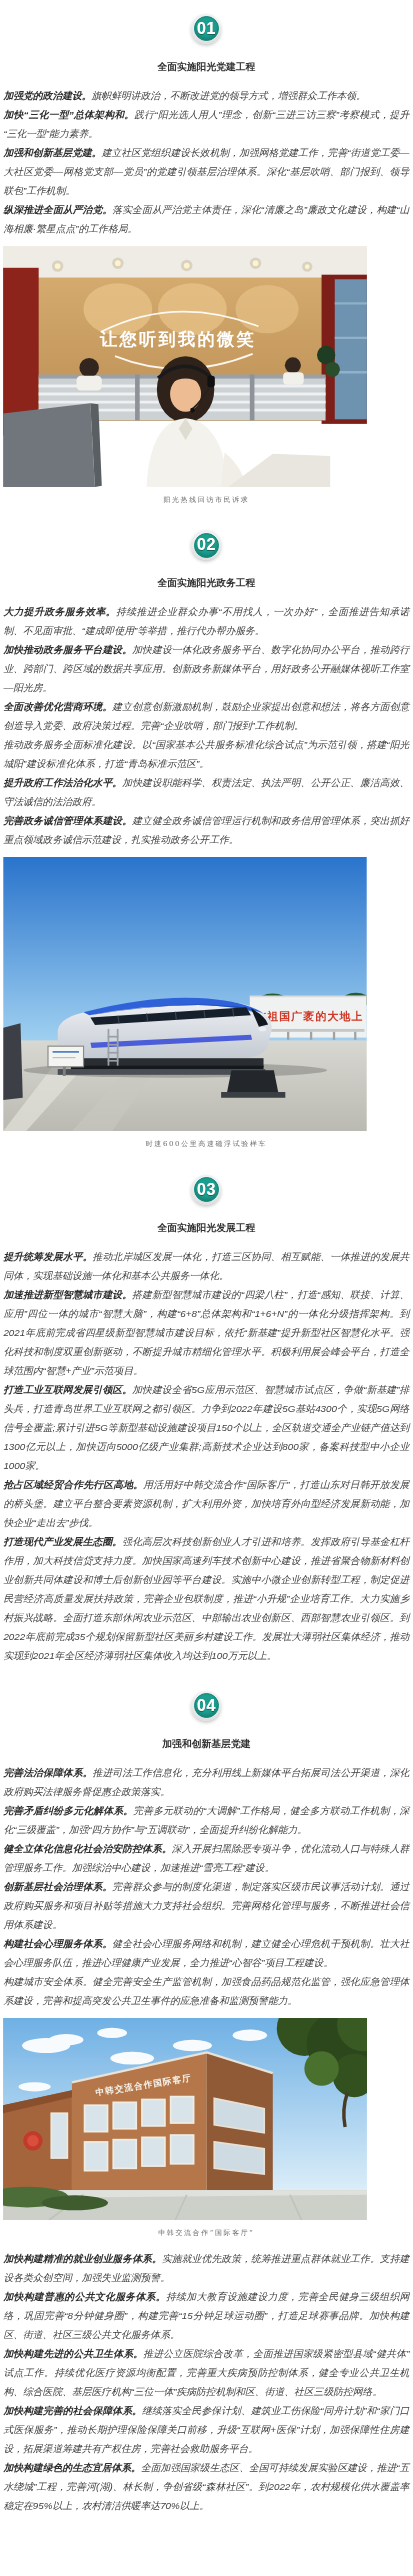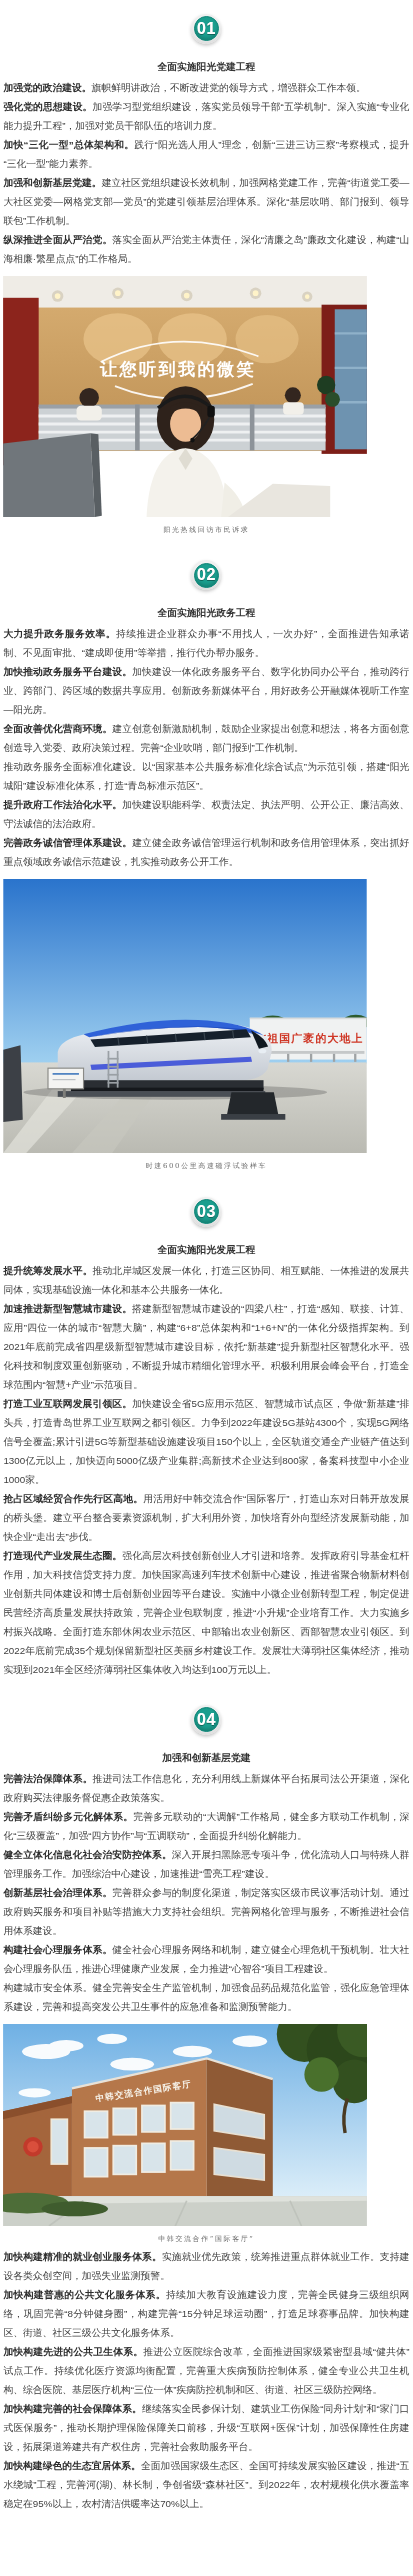--- a/index.html
+++ b/index.html
@@ -10,21 +10,21 @@
   .sec:first-of-type .sec-head{margin-top:2.3px;}
   .badge-ring{display:inline-flex;align-items:center;justify-content:center;width:30px;height:30px;border-radius:50%;
     background:radial-gradient(circle at 50% 35%,#fbfbfb 0%,#ececec 55%,#cfcfcf 100%);
     box-shadow:0 1.7px 3.4px rgba(0,0,0,.22);}
   .badge-circle{width:23px;height:23px;border-radius:50%;background:#1b9e8e;border:0.6px solid #0f8577;
     display:flex;align-items:center;justify-content:center;box-shadow:inset 0 -2.3px 3.4px rgba(0,0,0,.18);}
   .badge-circle span{color:#ffffff;font-weight:bold;font-size:16px;letter-spacing:0.6px;
     text-shadow:0 0.6px 0.6px rgba(0,0,0,.35), 0 0 0.6px #ffffff;}
   .sec-title{margin:16px 0 0 0;font-size:9.8px;line-height:13.8px;font-weight:bold;color:#333333;text-align:center;}
   
-  .paras{margin-top:4px;}
+  .paras{margin-top:12px;font-style:italic;}
   .paras p{margin:0;font-size:9.8px;line-height:19px;color:#404040;text-align:justify;}
   .paras p strong{color:#2e2e2e;font-weight:bold;}
   
   figure{margin:8px 0 0 0;}
   figure svg{display:block;}
   figcaption{margin-top:9.2px;text-align:center;font-family:"DejaVu Serif",serif;font-size:6.9px;line-height:8.6px;
     color:#6b6b6b;letter-spacing:1.7px;}
 </style>
 </head>
 <body>
@@ -35,21 +35,20 @@
     <div class="sec-head">
       <div class="badge-ring">
         <div class="badge-circle">
             <span>01</span>
           </div>
       </div>
       <h2 class="sec-title">全面实施阳光党建工程</h2>
     </div>
     <div class="paras">
       <p><strong>加强党的政治建设。</strong><span>旗帜鲜明讲政治，不断改进党的领导方式，增强群众工作本领。</span></p>
-      <p><strong>强化党的思想建设。</strong><span>加强学习型党组织建设，落实党员领导干部“五学机制”。深入实施“专业化能力提升工程”，加强对党员干部队伍的培训力度。</span></p>
       <p><strong>加快“三化一型”总体架构和。</strong><span>践行“阳光选人用人”理念，创新“三进三访三察”考察模式，提升“三化一型”能力素养。</span></p>
       <p><strong>加强和创新基层党建。</strong><span>建立社区党组织建设长效机制，加强网格党建工作，完善“街道党工委—大社区党委—网格党支部—党员”的党建引领基层治理体系。深化“基层吹哨、部门报到、领导联包”工作机制。</span></p>
       <p><strong>纵深推进全面从严治党。</strong><span>落实全面从严治党主体责任，深化“清廉之岛”廉政文化建设，构建“山海相廉·繁星点点”的工作格局。</span></p>
     </div>
     <figure>
       <svg viewBox="0 0 634 420" width="364" height="241" role="img">
         <defs>
           <linearGradient id="wood" x1="0" y1="0" x2="0" y2="1">
             <stop offset="0" stop-color="#d4aa6e"></stop>
               <stop offset="1" stop-color="#bd9054"></stop>

